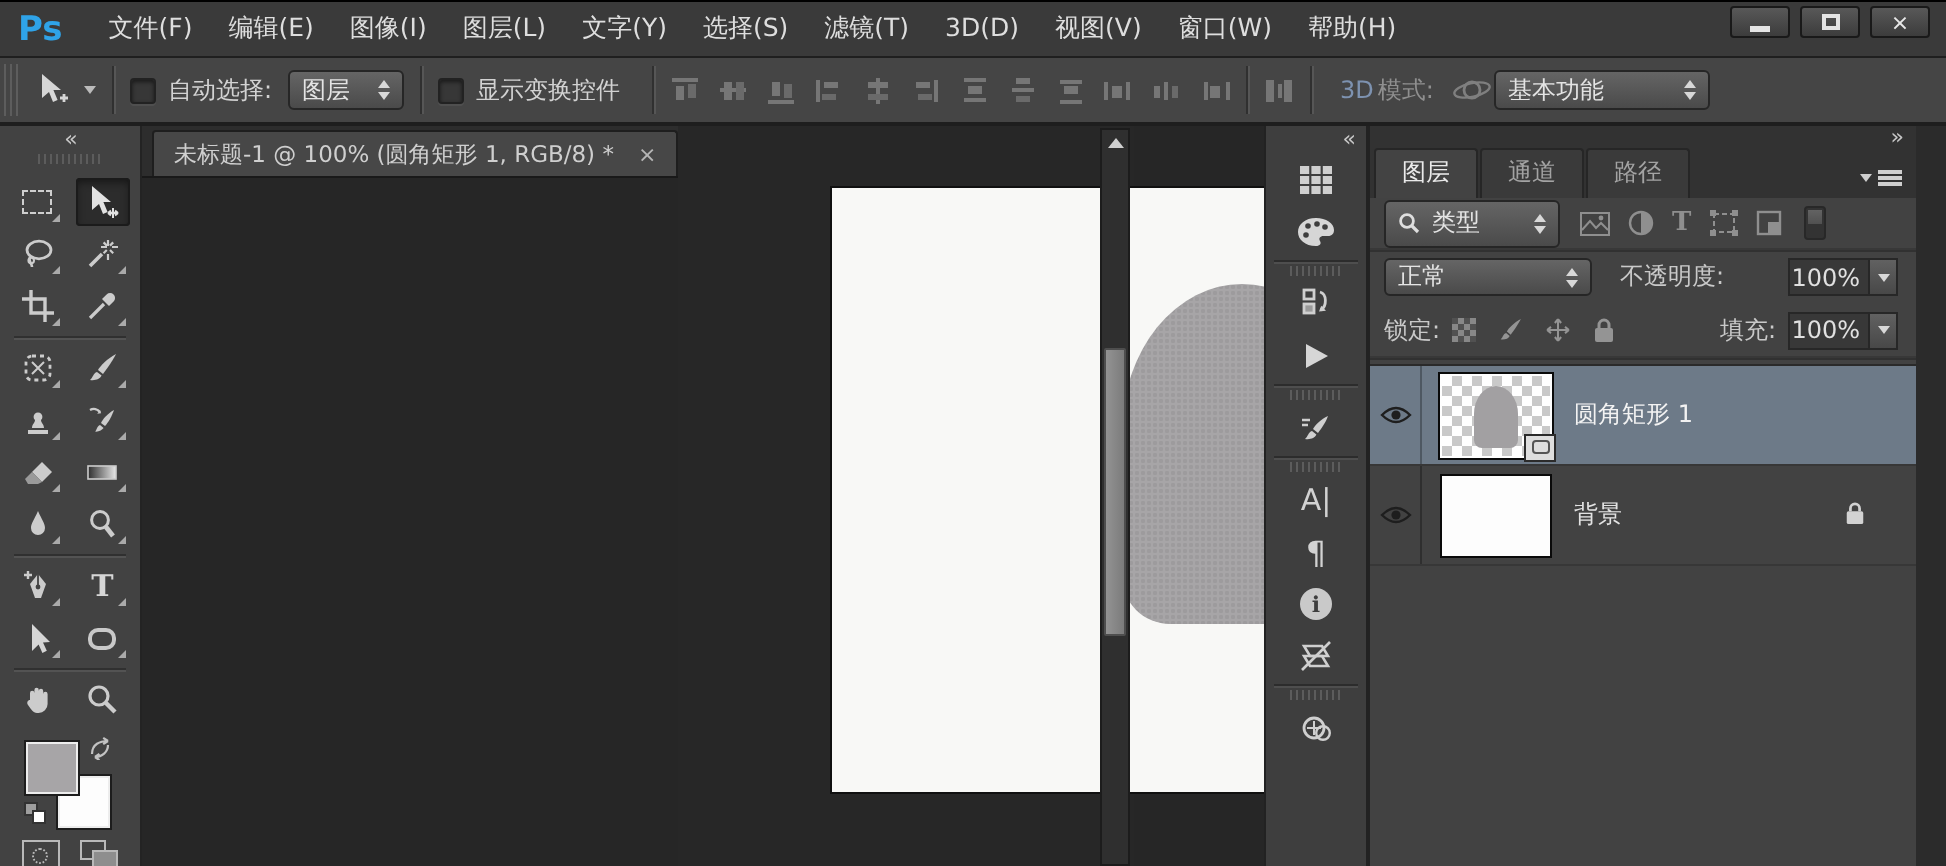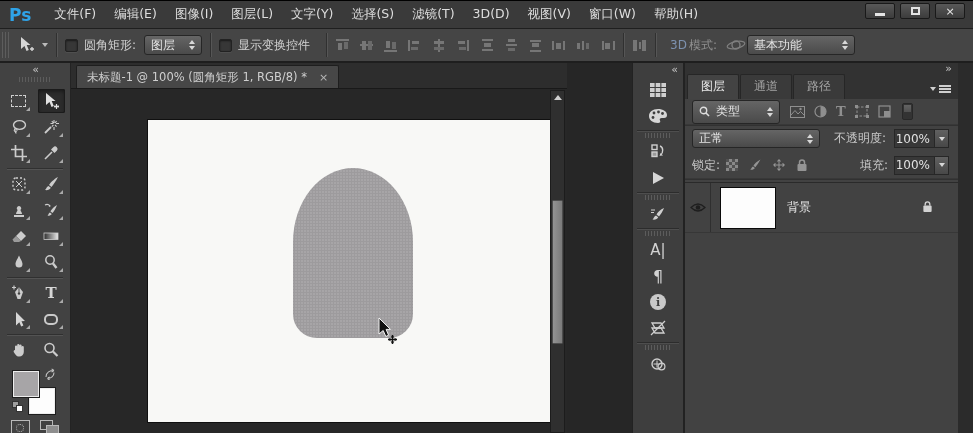--- a/index.html
+++ b/index.html
@@ -70,21 +70,21 @@
 .mini-sw i:last-child{left:4px;top:4px;background:#fff}
 .tb-bottom{display:flex;justify-content:space-evenly;margin-top:6px}
 .qmask{width:19px;height:15px;border:1px solid #b9b9b9;display:flex;align-items:center;justify-content:center}
 .qmask i{width:8px;height:8px;border:1px dotted #b9b9b9;border-radius:50%}
 .smode{position:relative;width:19px;height:15px}
 .smode i{position:absolute;border:1px solid #b9b9b9;background:#424242}
 .smode i:first-child{left:0;top:0;width:13px;height:10px}
 .smode i:last-child{right:0;bottom:0;width:13px;height:10px;background:#8e8e8e}
 
 
-.center{position:absolute;left:71px;top:62px;width:496px;bottom:0;display:flex;flex-direction:column}
+.center{position:absolute;left:71px;top:62px;width:496px;bottom:0;display:flex;flex-direction:row}
 .tabbar{height:26px;background:#2d2d2d;border-bottom:1px solid #191919;display:flex;align-items:flex-end;padding-left:5px}
 .doctab{height:23px;background:#474747;border:1px solid #1e1e1e;border-bottom:none;border-radius:2px 2px 0 0;display:flex;align-items:center;padding:0 10px;gap:12px;color:#cfcfcf;font-size:11.5px;white-space:nowrap}
 .doctab .close{color:#b5b5b5;font-size:11px}
 .workspace{flex:1;position:relative;background:#272727}
 .canvas{position:absolute;left:77px;top:31px;width:403px;height:302px;background:#f8f8f6;box-shadow:0 0 0 1px #101010}
 .dome{position:absolute;left:145px;top:48px;width:120px;height:170px;background:#a7a5a7;border-radius:60px 60px 24px 24px / 74px 74px 24px 24px;background-image:radial-gradient(rgba(0,0,0,.06) 1px,transparent 1.2px);background-size:3px 3px}
 .cursor{position:absolute;left:300px;top:225px;width:30px;height:30px}
 .vscroll{position:absolute;right:2px;top:1px;bottom:0;width:15px;background:#2f2f2f;border:1px solid #1c1c1c}
 .vup{position:absolute;top:4px;left:3px;width:0;height:0;border-left:4px solid transparent;border-right:4px solid transparent;border-bottom:5px solid #cfcfcf}
 .vthumb{position:absolute;left:1px;width:11px;top:109px;height:144px;background:linear-gradient(90deg,#939393,#7b7b7b);border:1px solid #4e4e4e;border-radius:1px}
@@ -108,21 +108,21 @@
 .ptab.active{background:#434343;color:#eaeaea;position:relative;z-index:2}
 .pmenu{position:absolute;right:6px;top:6px;width:22px;height:12px;display:flex;align-items:center;gap:3px}
 .pmenu .tri{width:0;height:0;border-left:3px solid transparent;border-right:3px solid transparent;border-top:4px solid #cfcfcf}
 .pmenu .lines{width:12px;height:2px;background:#cfcfcf;box-shadow:0 3px 0 #cfcfcf,0 -3px 0 #cfcfcf}
 .prow{display:flex;align-items:center;padding:0 7px;gap:6px}
 .prow.f{height:26px;border-bottom:1px solid #383838;box-shadow:0 1px 0 rgba(0,0,0,.25)}
 .filter-sel{width:88px;height:24px}
 .ficons{display:flex;align-items:center;gap:9px;margin-left:4px;opacity:.75;color:#a9a9a9}
 .switch{width:11px;height:17px;background:#2f2f2f;border:1px solid #202020;border-radius:2px;position:relative;margin-left:2px}
 .switch i{position:absolute;left:1px;right:1px;top:1px;height:7px;background:linear-gradient(#6e6e6e,#565656)}
-.blend-sel{width:128px;height:19px}
+.blend-sel{width:104px;height:19px}
 .vbox{height:19px;width:40px;background:#383838;border:1px solid #272727;border-right:none;display:flex;align-items:center;justify-content:flex-end;padding:0 4px;color:#e0e0e0}
 .dbtn{width:15px;height:19px;background:linear-gradient(#616161,#484848);border:1px solid #272727;display:flex;align-items:center;justify-content:center}
 .vwrap{display:flex;margin-right:2px}
 .plabel{color:#c9c9c9;white-space:nowrap}
 .lockicons{display:flex;align-items:center;gap:10px;opacity:.8}
 .checker2{width:12px;height:12px;background:linear-gradient(45deg,#9a9a9a 25%,transparent 25%,transparent 75%,#9a9a9a 75%),linear-gradient(45deg,#9a9a9a 25%,#555 25%,#555 75%,#9a9a9a 75%);background-size:6px 6px;background-position:0 0,3px 3px}
 .lrows{border-top:1px solid #2a2a2a;margin-top:3px}
 .lrow{height:50px;display:flex;align-items:center;border-bottom:1px solid #373737;position:relative}
 .lrow.selected{background:#6d7a88}
 .eyecell{width:26px;align-self:stretch;display:flex;align-items:center;justify-content:center;border-right:1px solid rgba(0,0,0,.28)}
@@ -174,21 +174,21 @@
     <span class="grip-v"></span>
     <span class="toolicon">
       <svg width="18" height="18" viewBox="0 0 18 18">
           <polygon points="3,1 3,13 6.5,10 8.5,15 10.8,14 8.7,9 12.5,9" fill="#d6d6d6"></polygon>
           <path d="M12 13 h4 M14 11 v4" stroke="#d6d6d6" stroke-width="1.4"></path>
         </svg>
     </span>
     <span class="caret"></span>
     <span class="vsep"></span>
     <span class="checkbox"></span>
-    <span class="olabel">圆角矩形:</span>
+    <span class="olabel">自动选择:</span>
     <span class="select" style="width:58px">
       <span>图层</span>
       <span class="spinner">
           <i class="tri-up"></i>
           <i class="tri-dn"></i>
         </span>
     </span>
     <span class="vsep"></span>
     <span class="checkbox"></span>
     <span class="olabel">显示变换控件</span>
@@ -609,20 +609,35 @@
       <span class="plabel" style="margin-left:auto">填充:</span>
       <span class="vwrap">
         <span class="vbox">100%</span>
         <span class="dbtn">
             <i class="tri-dn"></i>
           </span>
       </span>
     </div>
 
     <div class="lrows">
+      <div class="lrow selected">
+        <span class="eyecell">
+          <svg width="16" height="11" viewBox="0 0 16 11">
+              <path d="M1 5.5 Q8 -1.5 15 5.5 Q8 12.5 1 5.5 Z" fill="none" stroke="#1e1e1e" stroke-width="1.2"></path>
+              <circle cx="8" cy="5.5" r="2.3" fill="#1e1e1e"></circle>
+            </svg>
+        </span>
+        <span class="thumb tchecker">
+          <i class="minidome"></i>
+          <span class="vbadge">
+              <i></i>
+            </span>
+        </span>
+        <span class="lname">圆角矩形 1</span>
+      </div>
       <div class="lrow">
         <span class="eyecell">
           <svg width="16" height="11" viewBox="0 0 16 11">
               <path d="M1 5.5 Q8 -1.5 15 5.5 Q8 12.5 1 5.5 Z" fill="none" stroke="#1e1e1e" stroke-width="1.2"></path>
               <circle cx="8" cy="5.5" r="2.3" fill="#1e1e1e"></circle>
             </svg>
         </span>
         <span class="thumb twhite"></span>
         <span class="lname" style="color:#e2e2e2">背景</span>
         <svg class="rowlock" width="11" height="13" viewBox="0 0 12 14">

